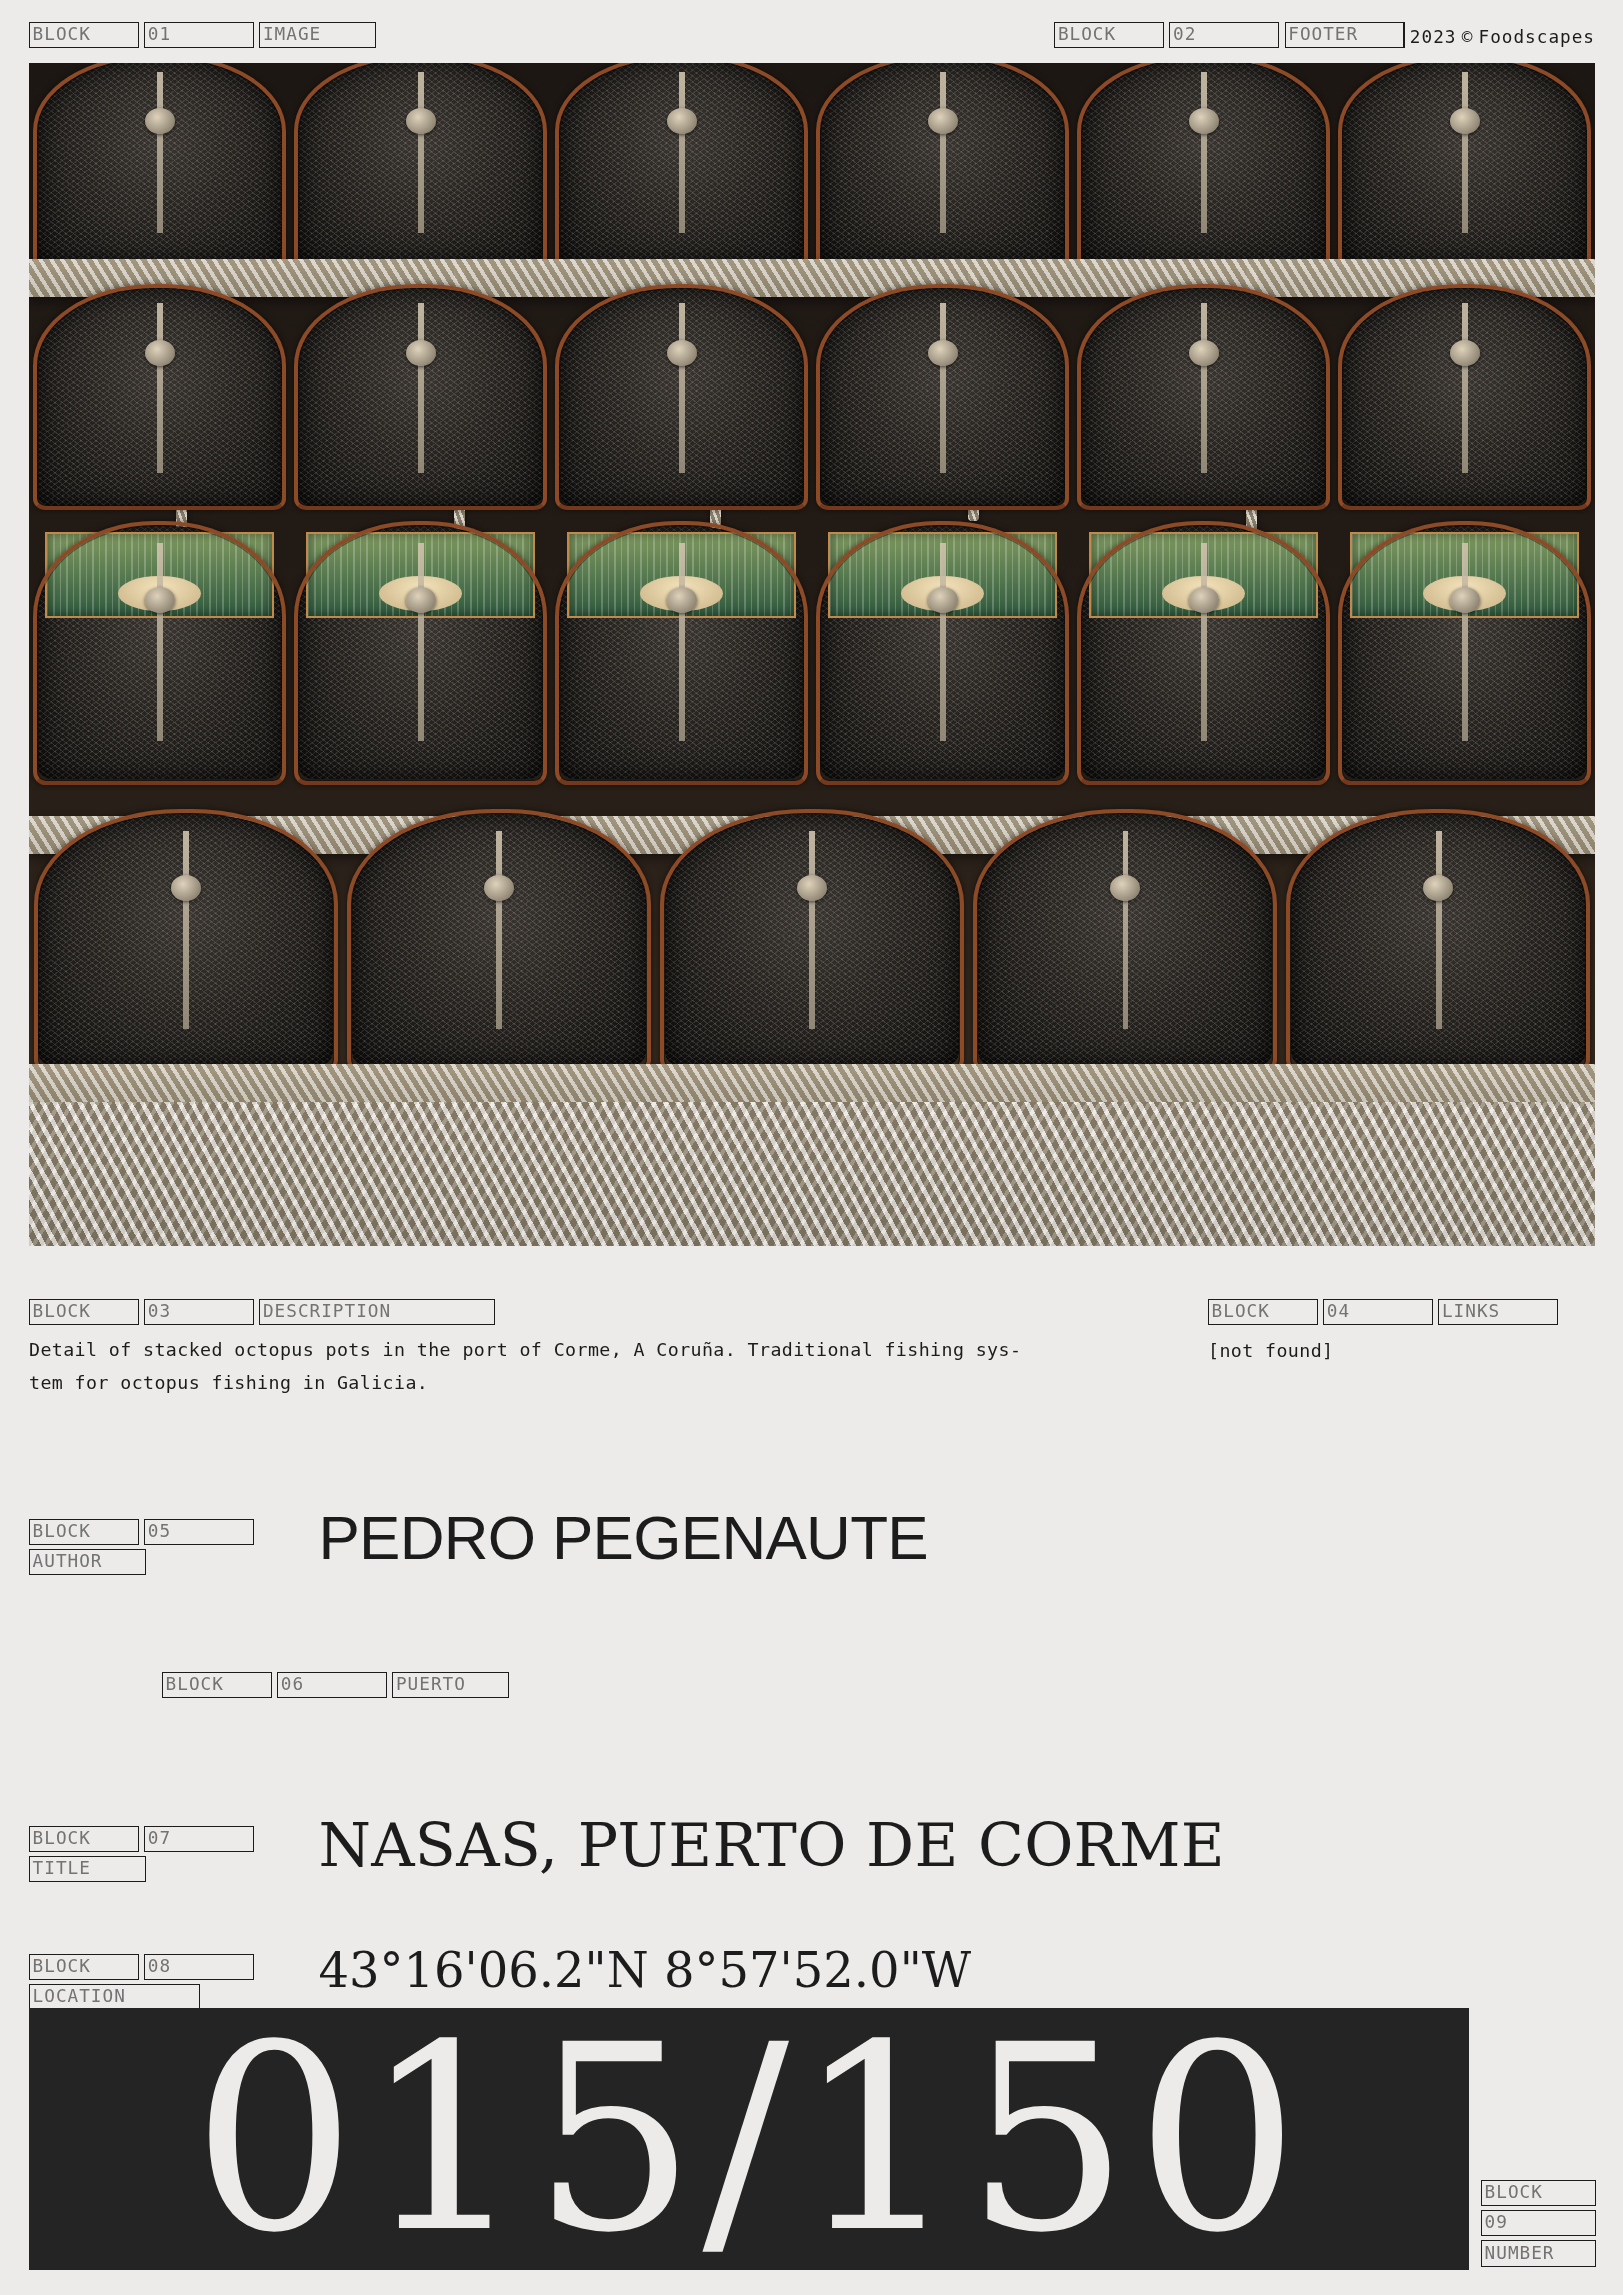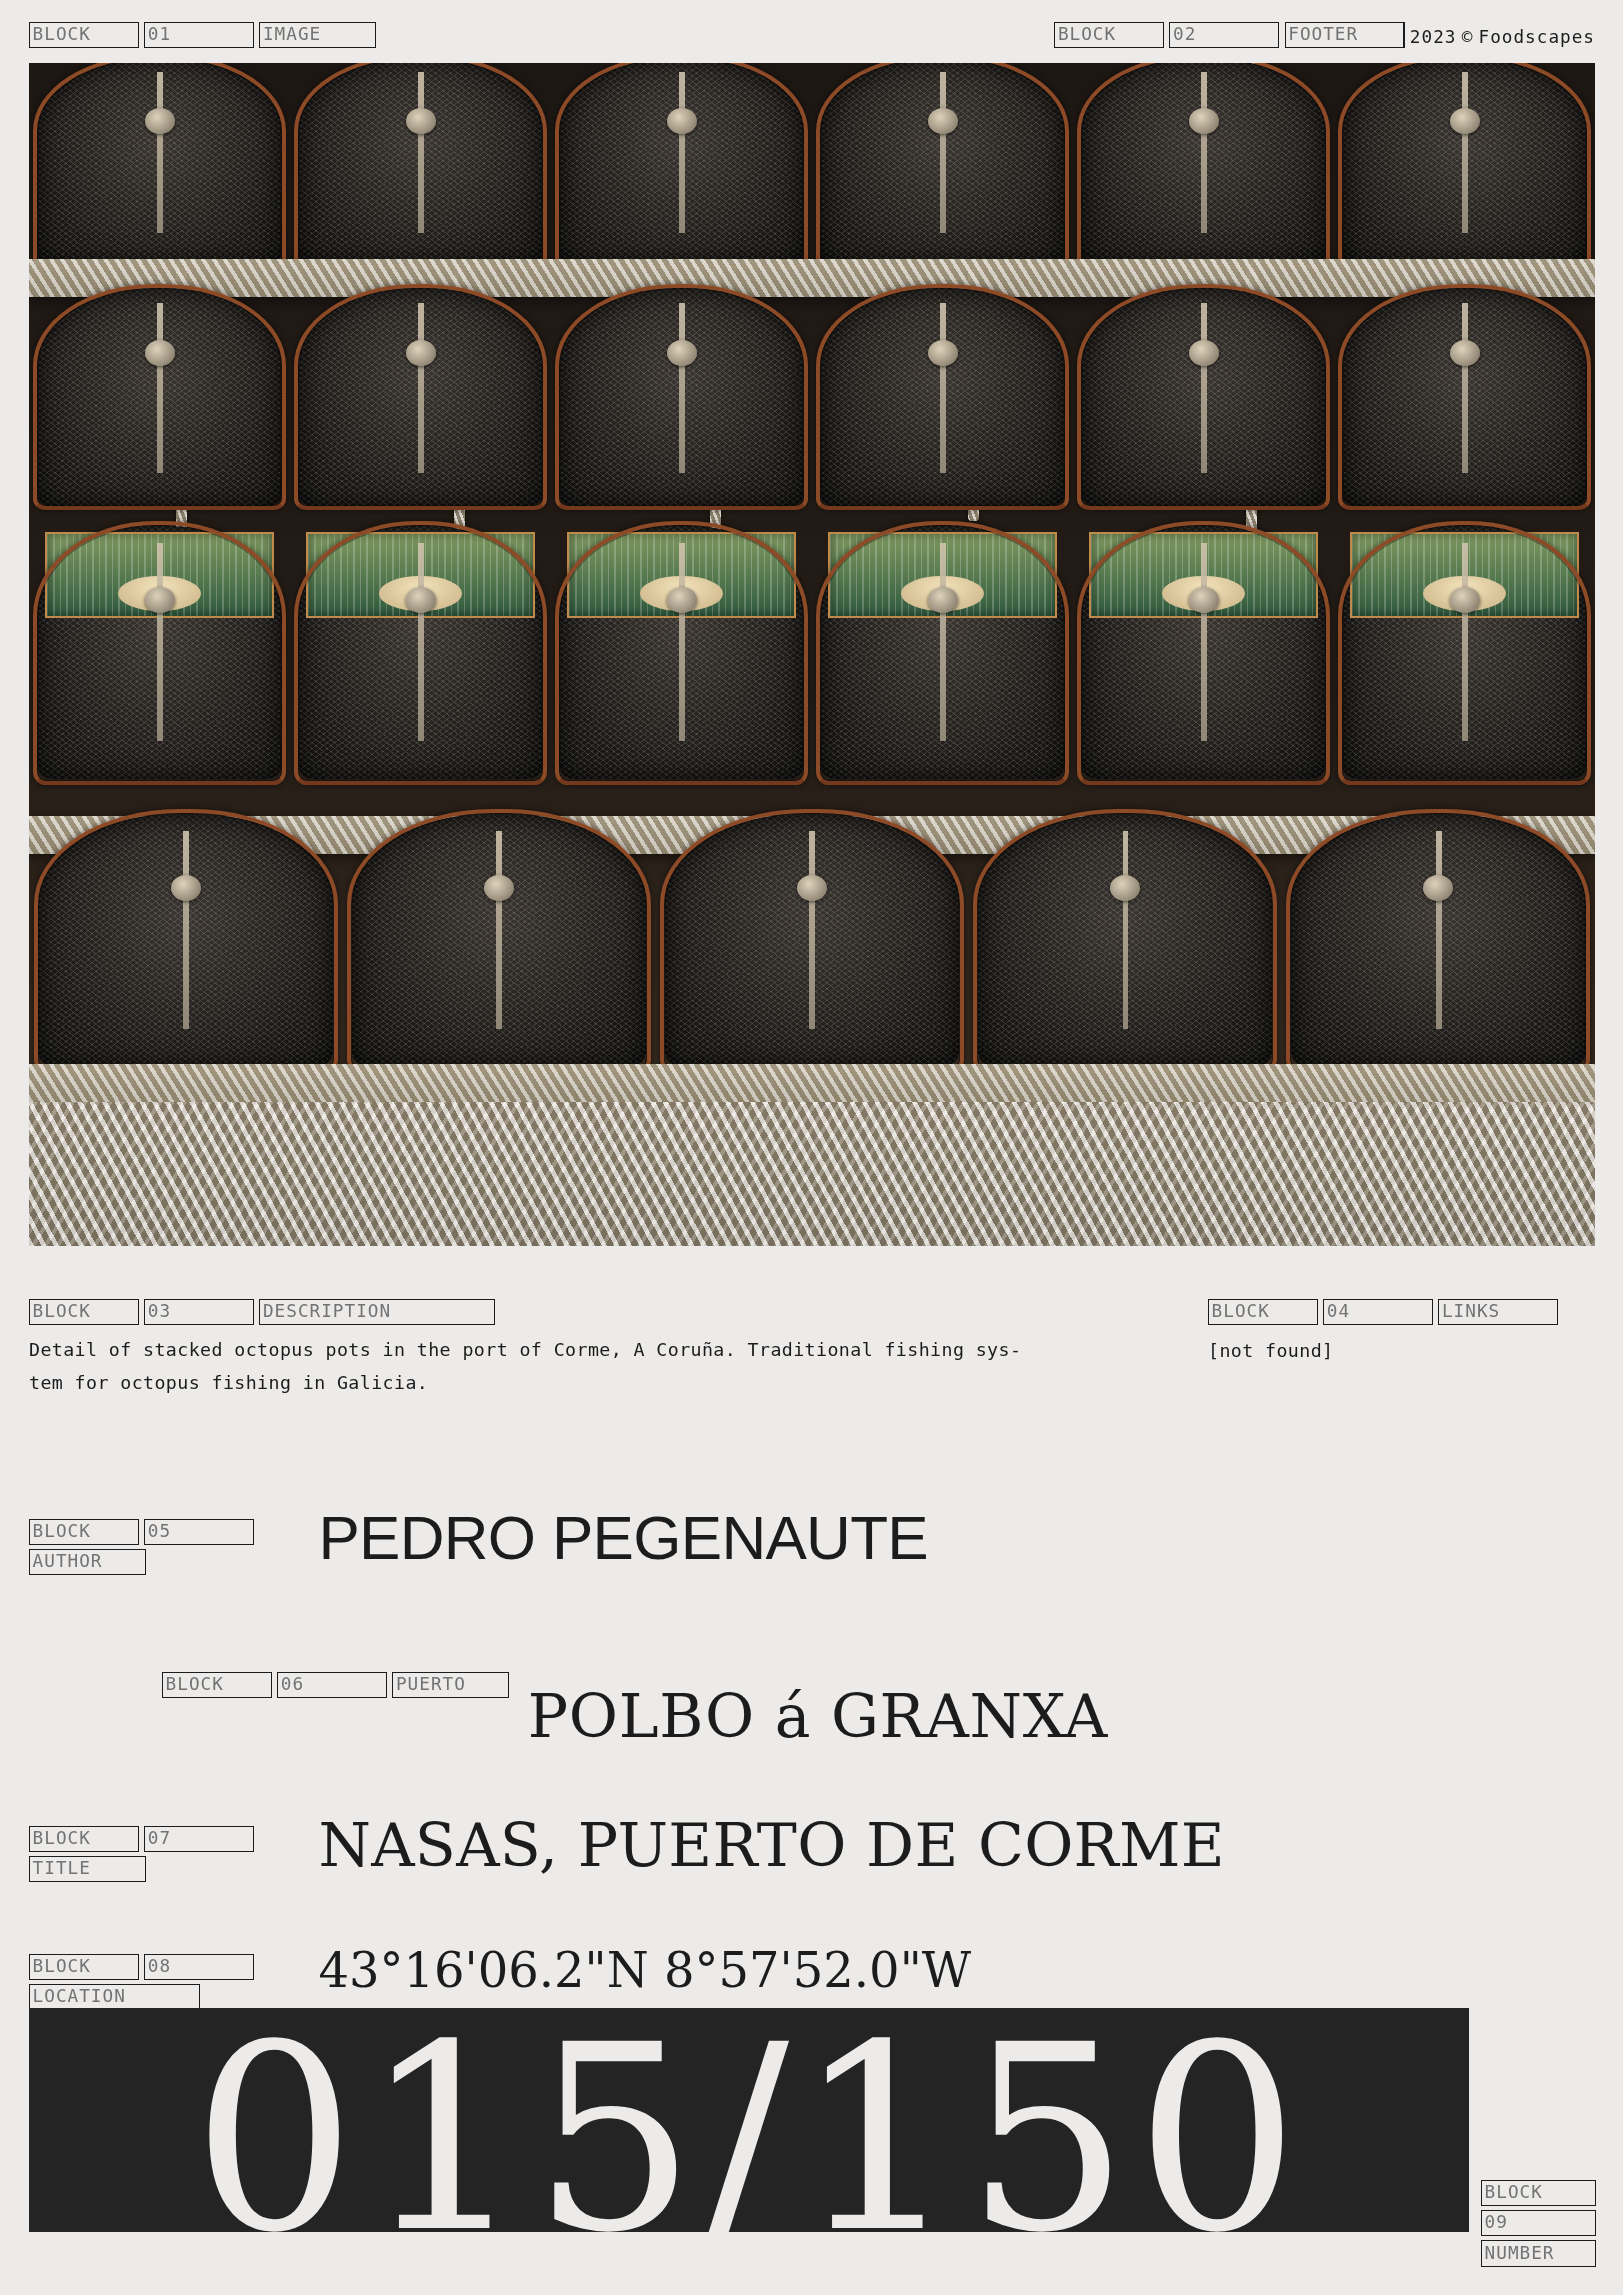--- a/index.html
+++ b/index.html
@@ -237,21 +237,21 @@
     letter-spacing: 0px;
     margin-left: 14.4px;
     margin-top: -7.9px;
     white-space: pre;
   }
 
   
   #number-banner {
     position: absolute;
     left: 29px; top: 2008px;
-    width: 1440px; height: 224px;
+    width: 1440px; height: 262px;
     background: #242424;
     overflow: hidden;
   }
   #number-text {
     font-family: "DejaVu Serif", serif;
     color: #ecebe9;
     font-size: 257px;
     line-height: 262px;
     letter-spacing: 6.5px;
     text-align: center;
@@ -491,21 +491,20 @@
   </div>
   <div id="author-name">PEDRO PEGENAUTE</div>
 </div>
 
 <div id="recipe-block">
   <div class="chiprow">
     <span class="chip w-block">BLOCK</span>
     <span class="chip w-num">06</span>
     <span class="chip w-tag">PUERTO</span>
   </div>
-  <div id="recipe-text">POLBO á GRANXA</div>
 </div>
 
 <div id="title-block">
   <div id="title-chips">
     <div class="chiprow">
       <span class="chip w-block">BLOCK</span>
       <span class="chip w-num">07</span>
     </div>
     <span class="chip w-tag">TITLE</span>
   </div>

